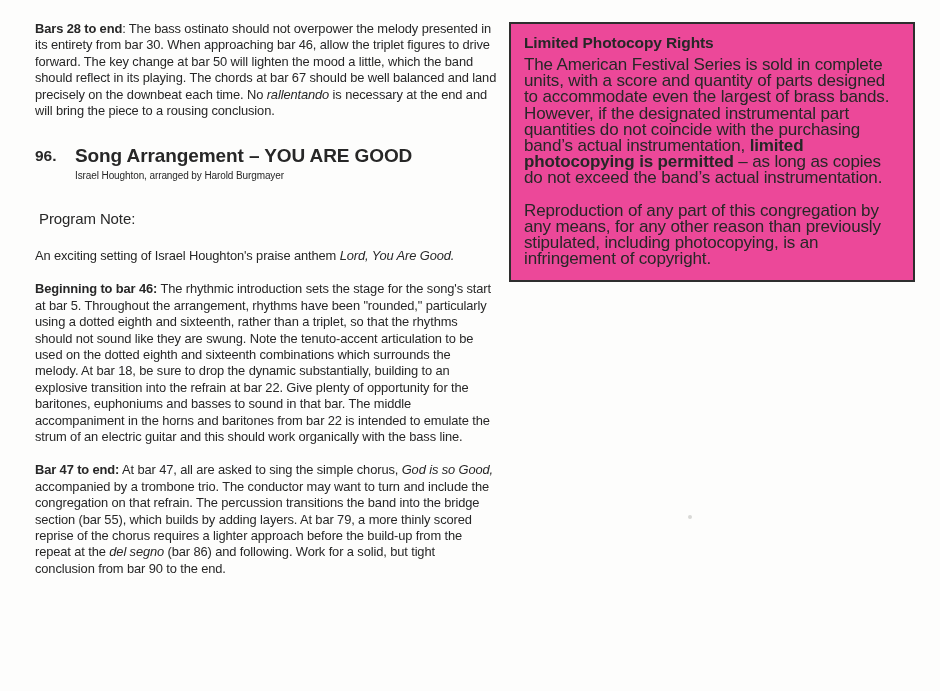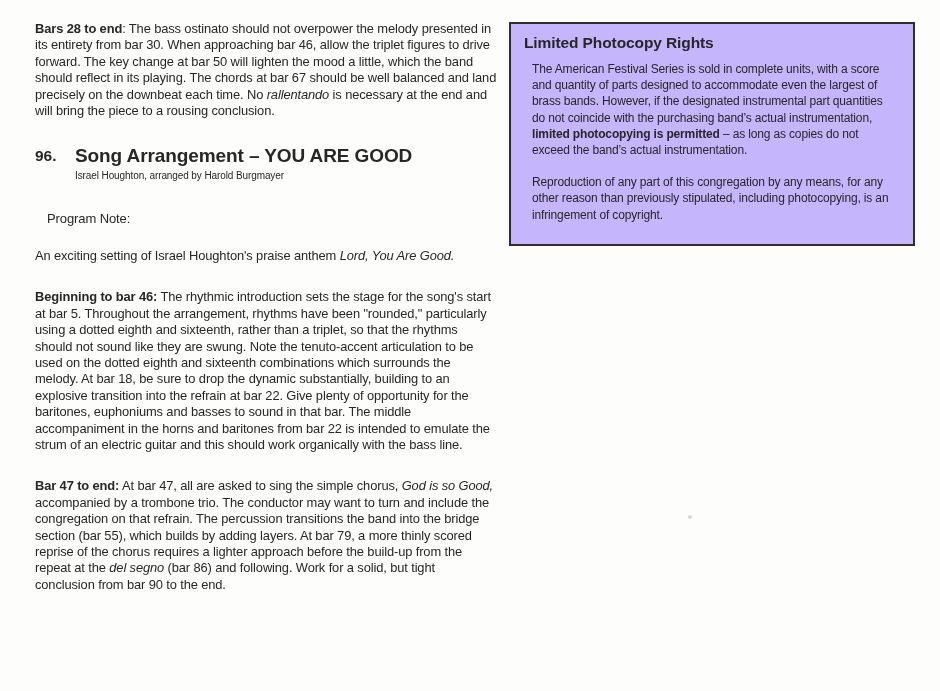--- a/index.html
+++ b/index.html
@@ -50,54 +50,54 @@
     line-height: 19px;
     letter-spacing: -0.1px;
   }
   .song-byline {
     font-size: 10px;
     line-height: 16.5px;
     margin-top: 3px;
     letter-spacing: -0.1px;
   }
   .section-heading {
-    font-size: 13px;
+    font-size: 15px;
     font-weight: normal;
     letter-spacing: -0.1px;
-    margin: 12px;
+    margin: 4px;
     line-height: 19px;
   }
   .mt-program   { margin-top: 24px; }
   .mt-conductor { margin-top: 22px; }
   .mt-body      { margin-top: 20px; }
-  .mt-para      { margin-top: 25px; }
+  .mt-para      { margin-top: 17px; }
 
   
   .photocopy-box {
     position: absolute;
     left: 509px;
     top: 22px;
     width: 406px;
     box-sizing: border-box;
     border: 2px solid #2e2e2e;
-    background: #c4b5fd;
+    background: #ec4899;
     padding: 9px 13px 13px 13px;
   }
   .box-heading {
     font-size: 15.5px;
     font-weight: bold;
     margin: 0 0 4px 0;
     line-height: 20px;
     letter-spacing: -0.1px;
   }
   .box-text {
-    font-size: 12px;
+    font-size: 17px;
     line-height: 16.2px;
     letter-spacing: -0.15px;
-    margin: 8px;
+    margin: 0;
   }
   .box-text + .box-text { margin-top: 16px; }
 
   
   .scan-speck {
     position: absolute;
     left: 688px;
     top: 515px;
     width: 4px;
     height: 4px;

